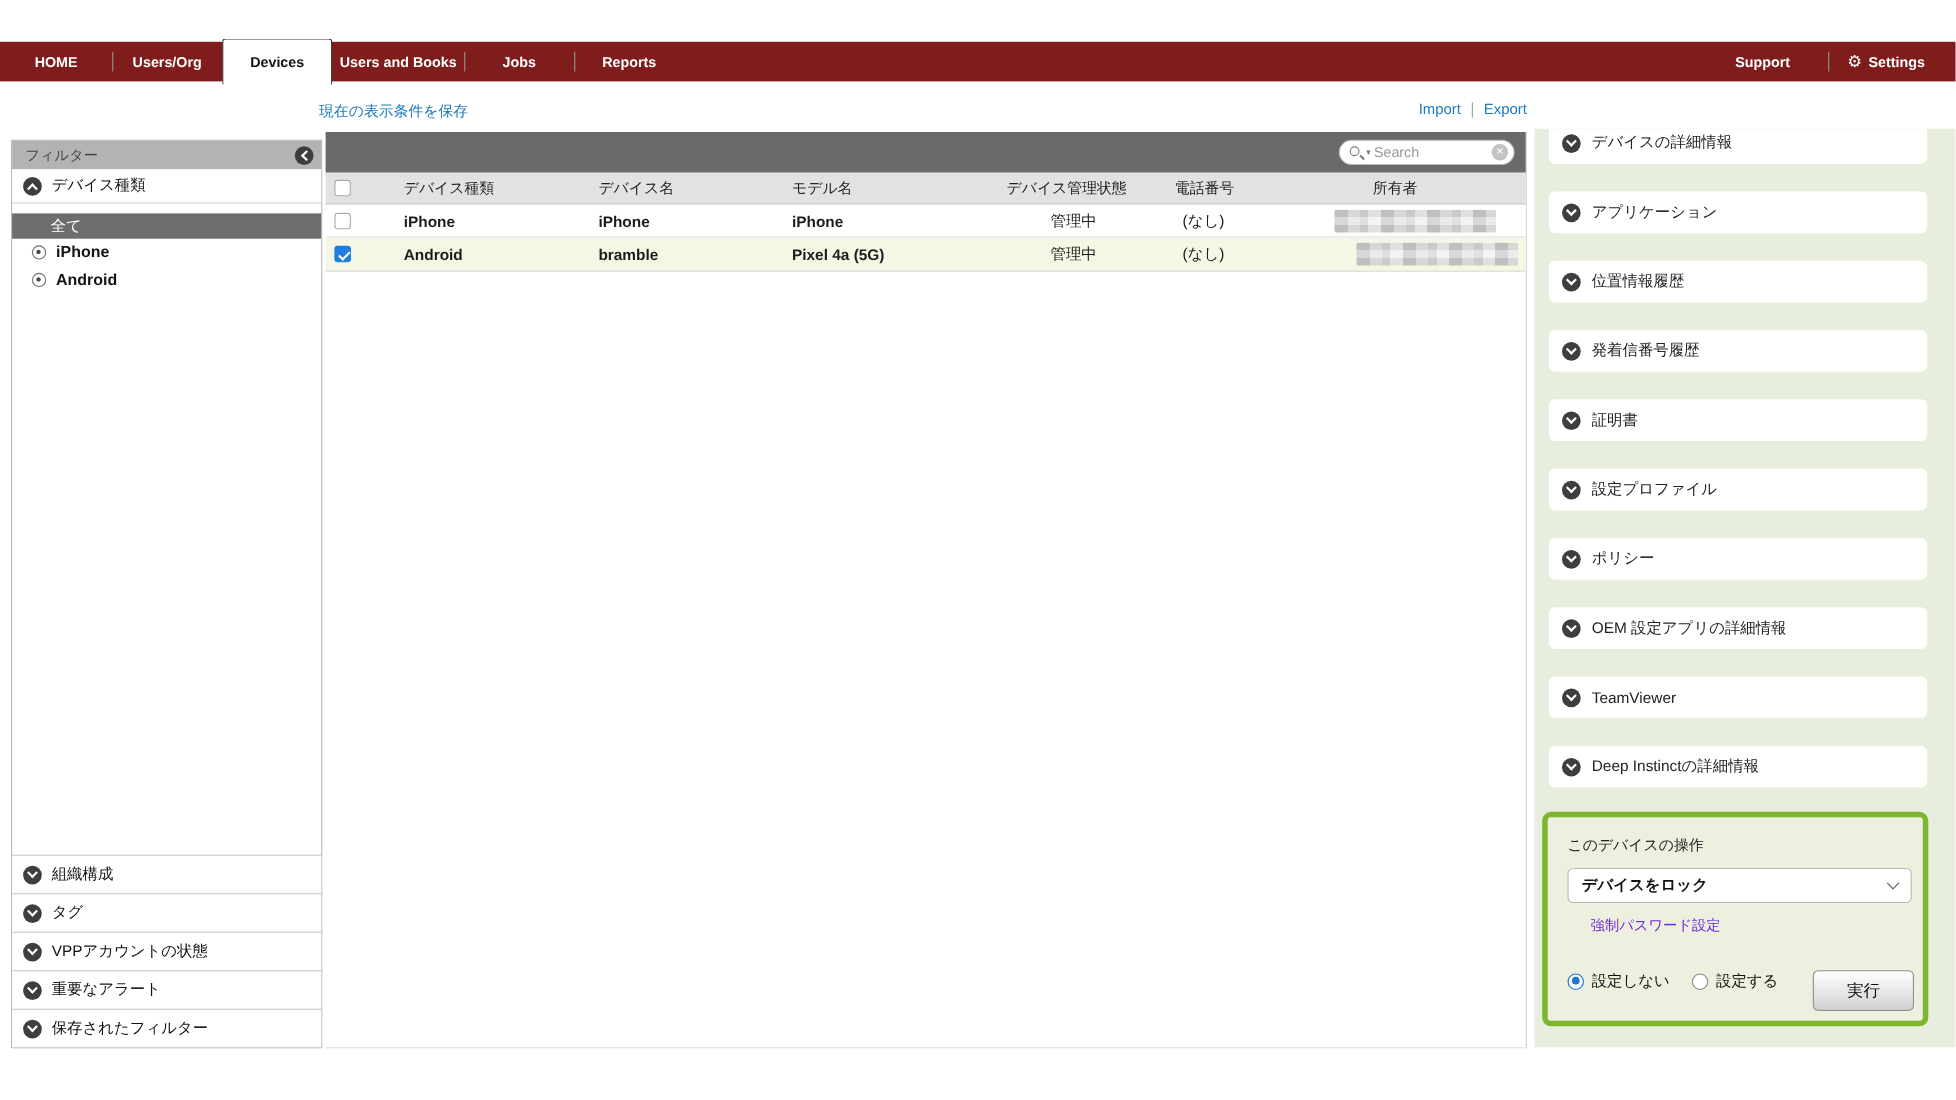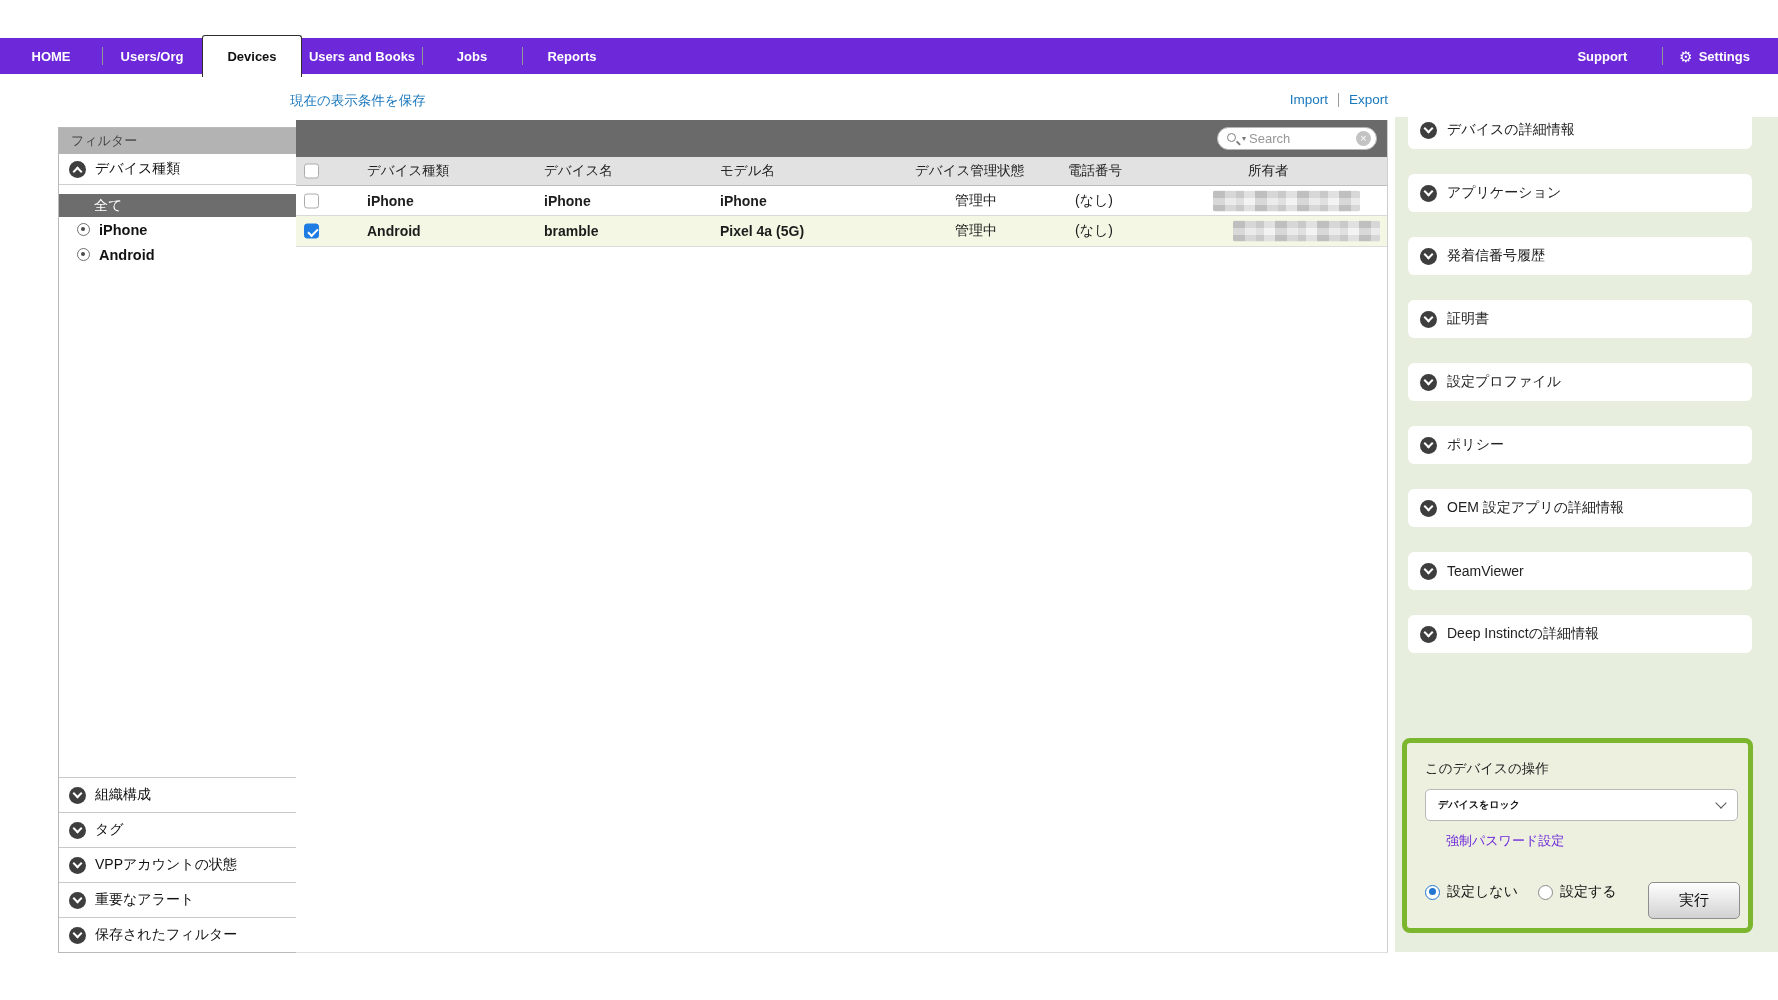--- a/index.html
+++ b/index.html
@@ -1,39 +1,39 @@
 <!DOCTYPE html>
 <html><head>
 <meta charset="utf-8">
 <style>
   * { margin:0; padding:0; box-sizing:border-box; }
   html,body { background:#fff; }
   body { font-family:"Liberation Sans","DejaVu Sans",sans-serif; color:#1c1c1c; }
   #app { position:relative; width:1778px; height:1000px; background:#fff; overflow:hidden; }
 
   
-  .nav { position:absolute; left:0; top:38px; width:1778px; height:36px; background:#6d28d9; }
+  .nav { position:absolute; left:0; top:38px; width:1778px; height:36px; background:#7f1d1d; }
   .nav-tab { position:absolute; top:0; height:36px; display:flex; align-items:center; justify-content:center;
              color:#fff; font-size:13px; font-weight:bold; cursor:default; }
   .nav-sep { position:absolute; top:9px; width:1px; height:18px; background:#969696; }
   .nav-tab.active { background:#fff; color:#111; top:-3px; height:42px; border:1px solid #2e2e2e; border-bottom:none;
                     border-radius:3px 3px 0 0; z-index:2; }
   .nav-right { position:absolute; right:0; top:0; height:36px; display:flex; align-items:center; padding-right:28px; }
   .nav-right .lbl { color:#fff; font-size:13px; font-weight:bold; }
   .gear { color:#fff; font-size:15px; margin:0 6px 0 16px; line-height:1; }
 
   
   .link { color:#1a78bc; font-size:13.5px; cursor:pointer; }
   .save-view { position:absolute; left:290px; top:92px; }
   .impexp { position:absolute; top:92px; right:390px; display:flex; align-items:center; gap:10px; }
   .impexp .vdiv { width:1px; height:14px; background:#9a9a9a; }
 
   
   .filter { position:absolute; left:10px; top:127px; width:283px; height:826px; background:#fff;
-            border:1px solid #b9b9b9; display:flex; flex-direction:column;margin-left:48px; }
+            border:1px solid #b9b9b9; display:flex; flex-direction:column; }
   .filter-hdr { height:26px; background:#b3b3b3; display:flex; align-items:center; padding:0 7px 0 12px;
                 font-size:13px; color:#454545; }
   .filter-hdr .sp { flex:1; }
   .circle-ic { width:17px; height:17px; min-width:17px; border-radius:50%; background:#3e3e3e; position:relative; display:inline-block; }
   .circle-ic::after { content:''; position:absolute; width:5px; height:5px; border-right:2px solid #fff; border-bottom:2px solid #fff; }
   .circle-ic.up::after   { left:5px; top:7px;  transform:rotate(-135deg); }
   .circle-ic.down::after { left:5px; top:3.5px; transform:rotate(45deg); }
   .circle-ic.left::after { left:6.5px; top:5.5px; transform:rotate(135deg); }
   .f-section { height:31px; display:flex; align-items:center; gap:9px; padding-left:10px; font-size:14px; color:#111;
                border-bottom:1px solid #cfcfcf; background:#fff; }
@@ -82,21 +82,21 @@
   .sidebar { position:absolute; left:1395px; top:117px; width:383px; height:835px; background:#e8eedd; overflow:hidden; }
   .cards { padding:0 0 0 13px; }
   .card { width:344px; height:38px; background:#fff; border-radius:6px; margin-bottom:25px; display:flex; align-items:center;
           gap:10px; padding-left:12px; font-size:14px; color:#222; }
   .card.first { margin-top:-6px; }
 
   .action { position:absolute; left:7px; top:621px; width:351px; height:195px; border:5px solid #7cb52e; border-radius:8px;
             background:#edf0df; padding:17px 15px 0 18px; }
   .action-title { font-size:13.5px; color:#222; }
   .select { margin-top:11px; width:313px; height:32px; background:#fff; border:1px solid #b9b9b9; border-radius:5px;
-            display:flex; align-items:center; padding:0 12px; font-size:10px; font-weight:600; color:#111; }
+            display:flex; align-items:center; padding:0 12px; font-size:14px; font-weight:600; color:#111; }
   .select .sp { flex:1; }
   .sel-chev { width:8px; height:8px; border-right:1.8px solid #555; border-bottom:1.8px solid #555; transform:rotate(45deg); margin-top:-4px; }
   .sub-lbl { margin-top:11px; font-size:13px; color:#6d28d9;margin-left:21px; }
   .radios { margin-top:7px; display:flex; align-items:center; gap:20px; font-size:14px; color:#111; }
   .radio-item { display:flex; align-items:center; gap:7px;margin-top:26px; }
   .radio { width:15px; height:15px; min-width:15px; border:1.5px solid #8b8b8b; border-radius:50%; background:#fff; position:relative; }
   .radio.selected { border:1.5px solid #2176d2; }
   .radio.selected::after { content:''; position:absolute; left:2.5px; top:2.5px; width:7px; height:7px; border-radius:50%; background:#2176d2; }
   .exec-btn { position:absolute; right:8px; bottom:9px; width:92px; height:37px; border:1px solid #8e8e8e; border-radius:5px;
               background:linear-gradient(#fefefe,#d2d2d2); font-size:15px; color:#111; display:flex; align-items:center;
@@ -221,20 +221,24 @@
       <div class="card first">
         <span class="circle-ic down"></span>
         <span>デバイスの詳細情報</span>
       </div>
       <div class="card">
         <span class="circle-ic down"></span>
         <span>アプリケーション</span>
       </div>
       <div class="card">
         <span class="circle-ic down"></span>
+        <span>位置情報履歴</span>
+      </div>
+      <div class="card">
+        <span class="circle-ic down"></span>
         <span>発着信番号履歴</span>
       </div>
       <div class="card">
         <span class="circle-ic down"></span>
         <span>証明書</span>
       </div>
       <div class="card">
         <span class="circle-ic down"></span>
         <span>設定プロファイル</span>
       </div>

